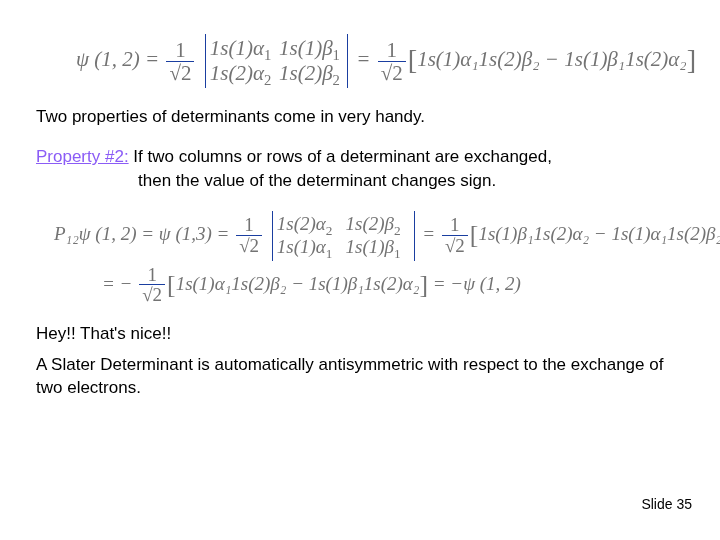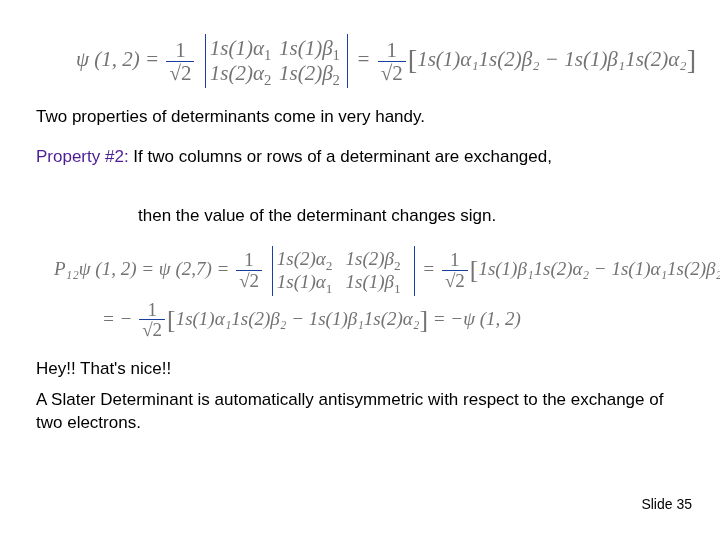--- a/index.html
+++ b/index.html
@@ -63,30 +63,30 @@
   .det .drow { display: block; white-space: nowrap; }
   .det .dc { display: inline-block; min-width: 64px; text-align: left; }
   .sub { font-size: 0.7em; font-style: normal; vertical-align: sub; line-height: 0; }
   .rm { font-style: normal; }
   .big { font-size: 1.35em; vertical-align: -0.12em; font-style: normal; }
   .para {
     margin: 8px 0 16px 0;
     line-height: 1.35;
   }
   .prop-label {
-    color: #4c1d95;
+    color: #8b5cf6;
+    text-decoration: underline;
   }
   .prop-block {
     margin: 8px 0 8px 0;
     line-height: 1.4;
   }
   .prop-indent {
     display: block;
     margin-left: 102px;
-    margin-top: 35px;
   }
   .excl {
     margin: 14px 0 8px 0;
   }
   .footer {
     position: absolute;
     bottom: 28px;
     right: 28px;
     font-size: 14px;
     color: #000;
@@ -122,21 +122,21 @@
   </div>
 
   <div class="para">Two properties of determinants come in very handy.</div>
 
   <div class="prop-block">
     <span class="prop-label">Property #2:</span><span>  If two columns or rows of a determinant are exchanged,</span>
     <span class="prop-indent">then the value of the determinant changes sign.</span>
   </div>
 
   <div class="eq eq2">
-    <span>P₁₂ψ (1, 2) = ψ (2,7) =</span>
+    <span>P₁₂ψ (1, 2) = ψ (1,3) =</span>
     <span class="frac">
       <span class="num rm">1</span>
       <span class="den sqrt">√2</span>
     </span>
     <span class="det">
       <span class="drow">
         <span class="dc"><span>1s(2)α</span><span class="sub">2</span></span>
         <span class="dc"><span>1s(2)β</span><span class="sub">2</span></span>
       </span>
       <span class="drow">

